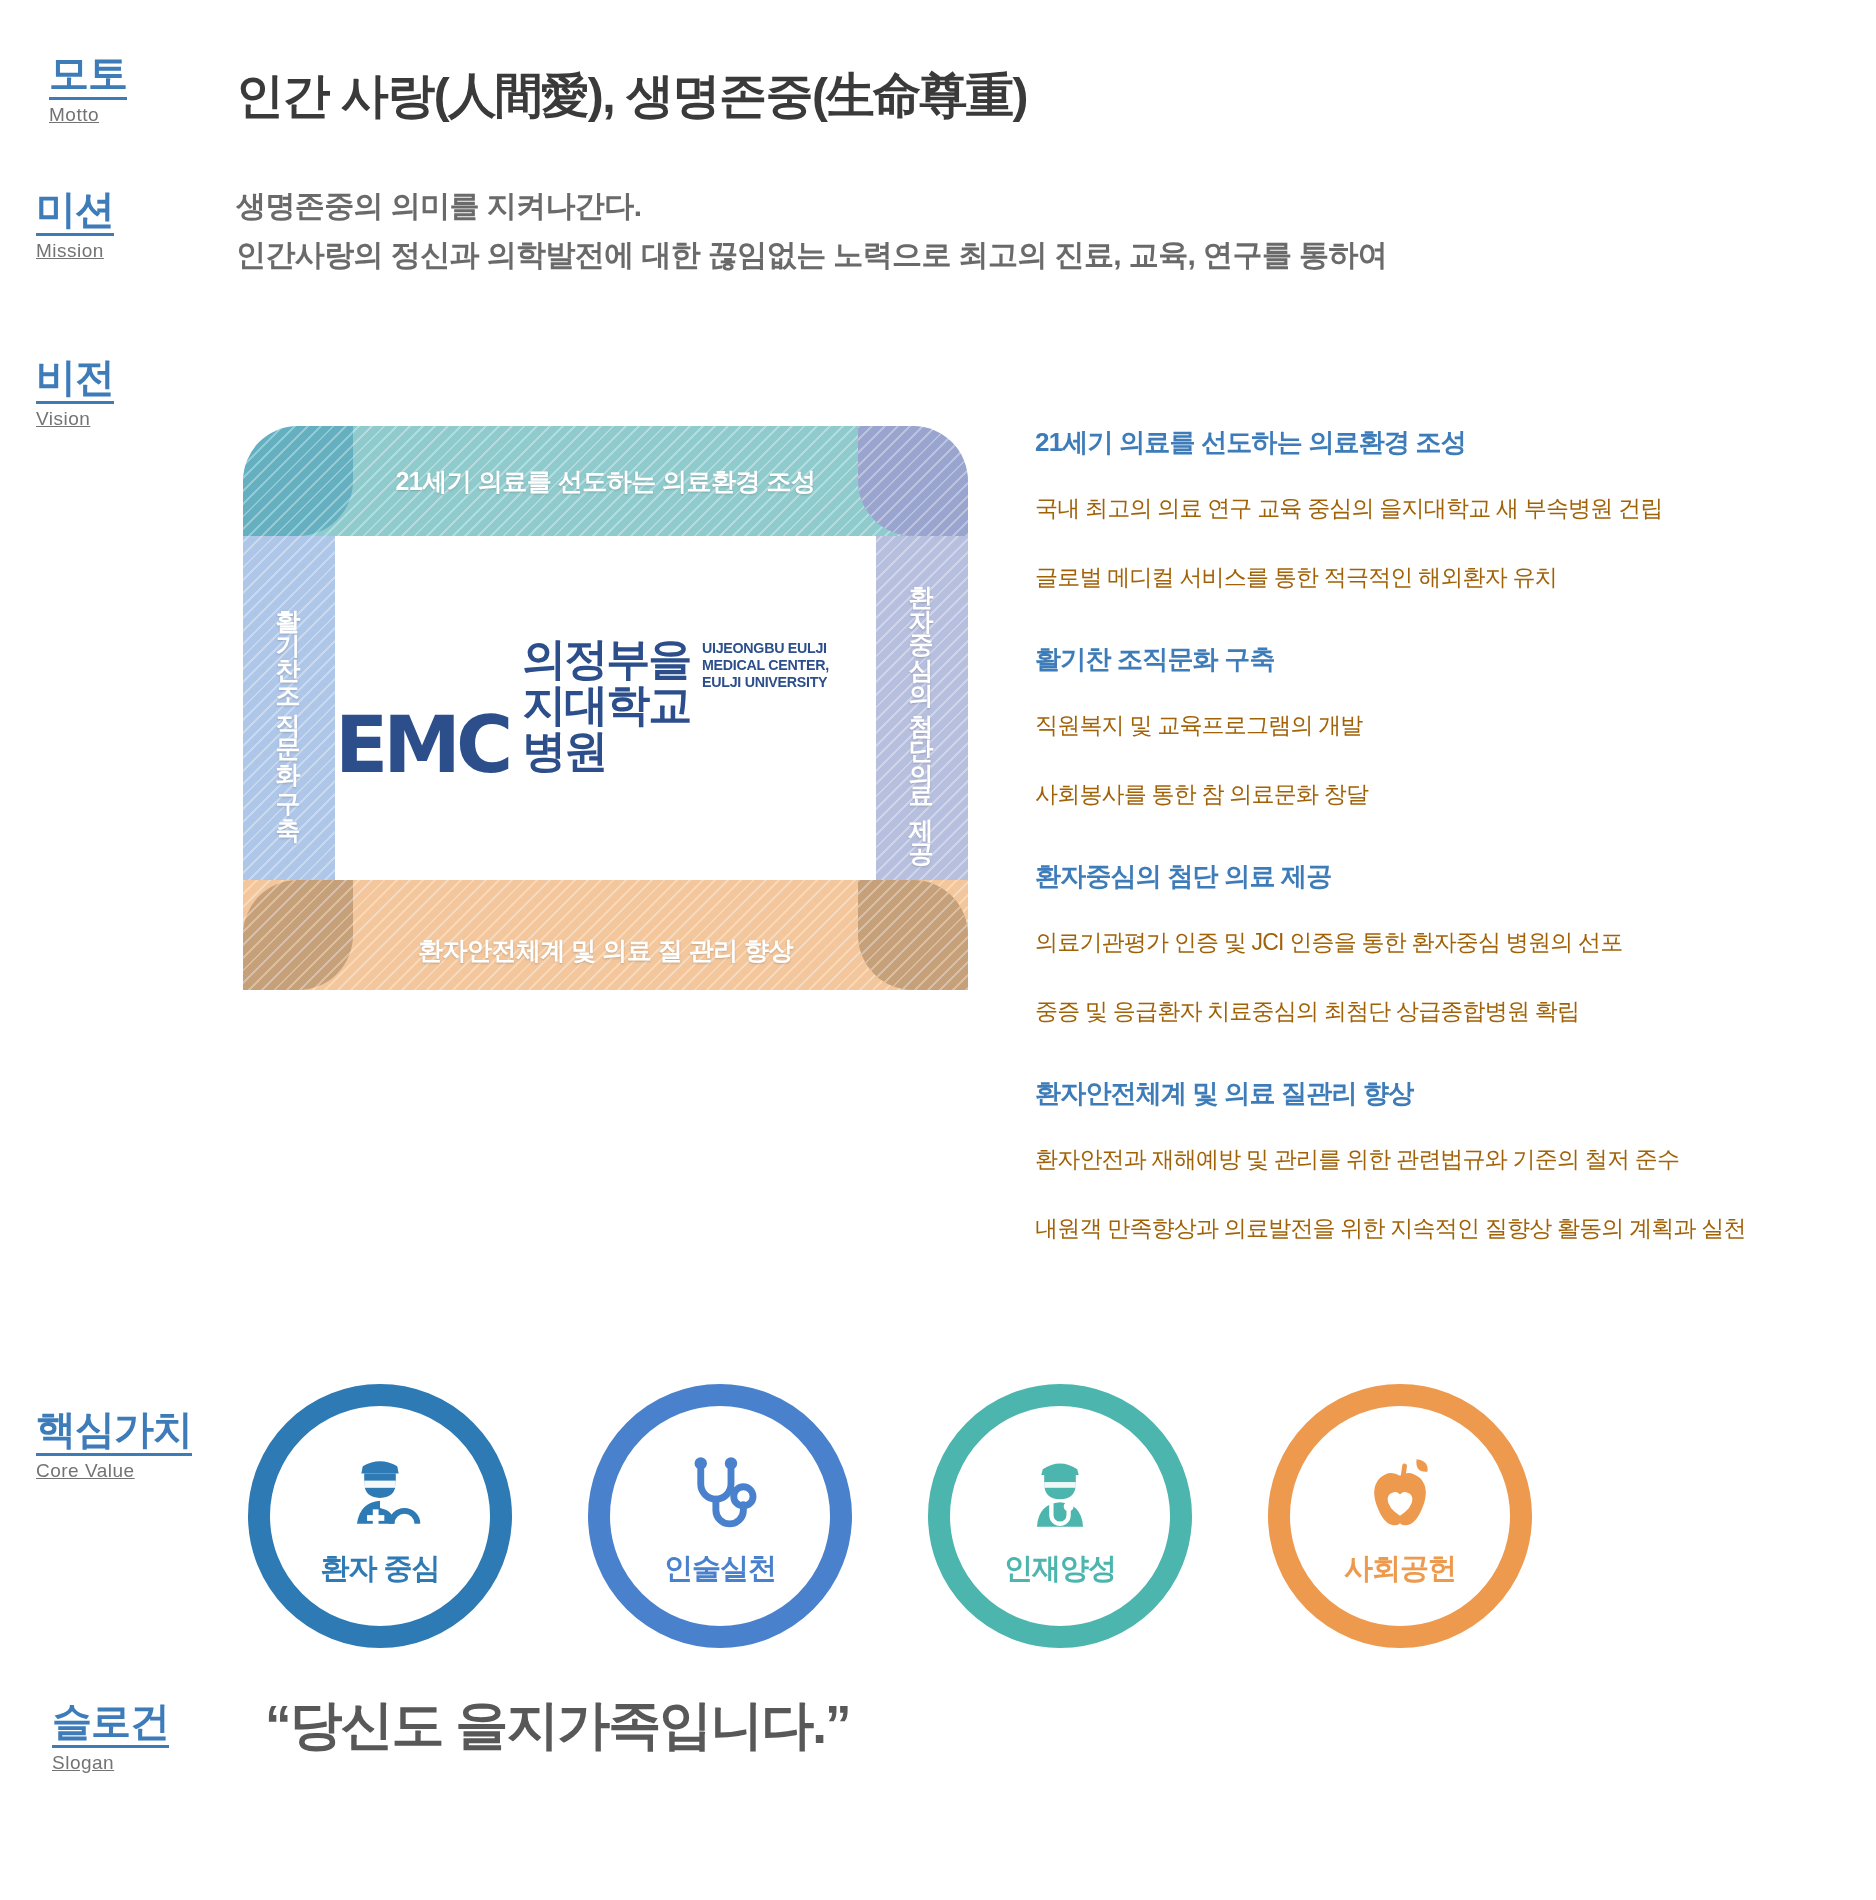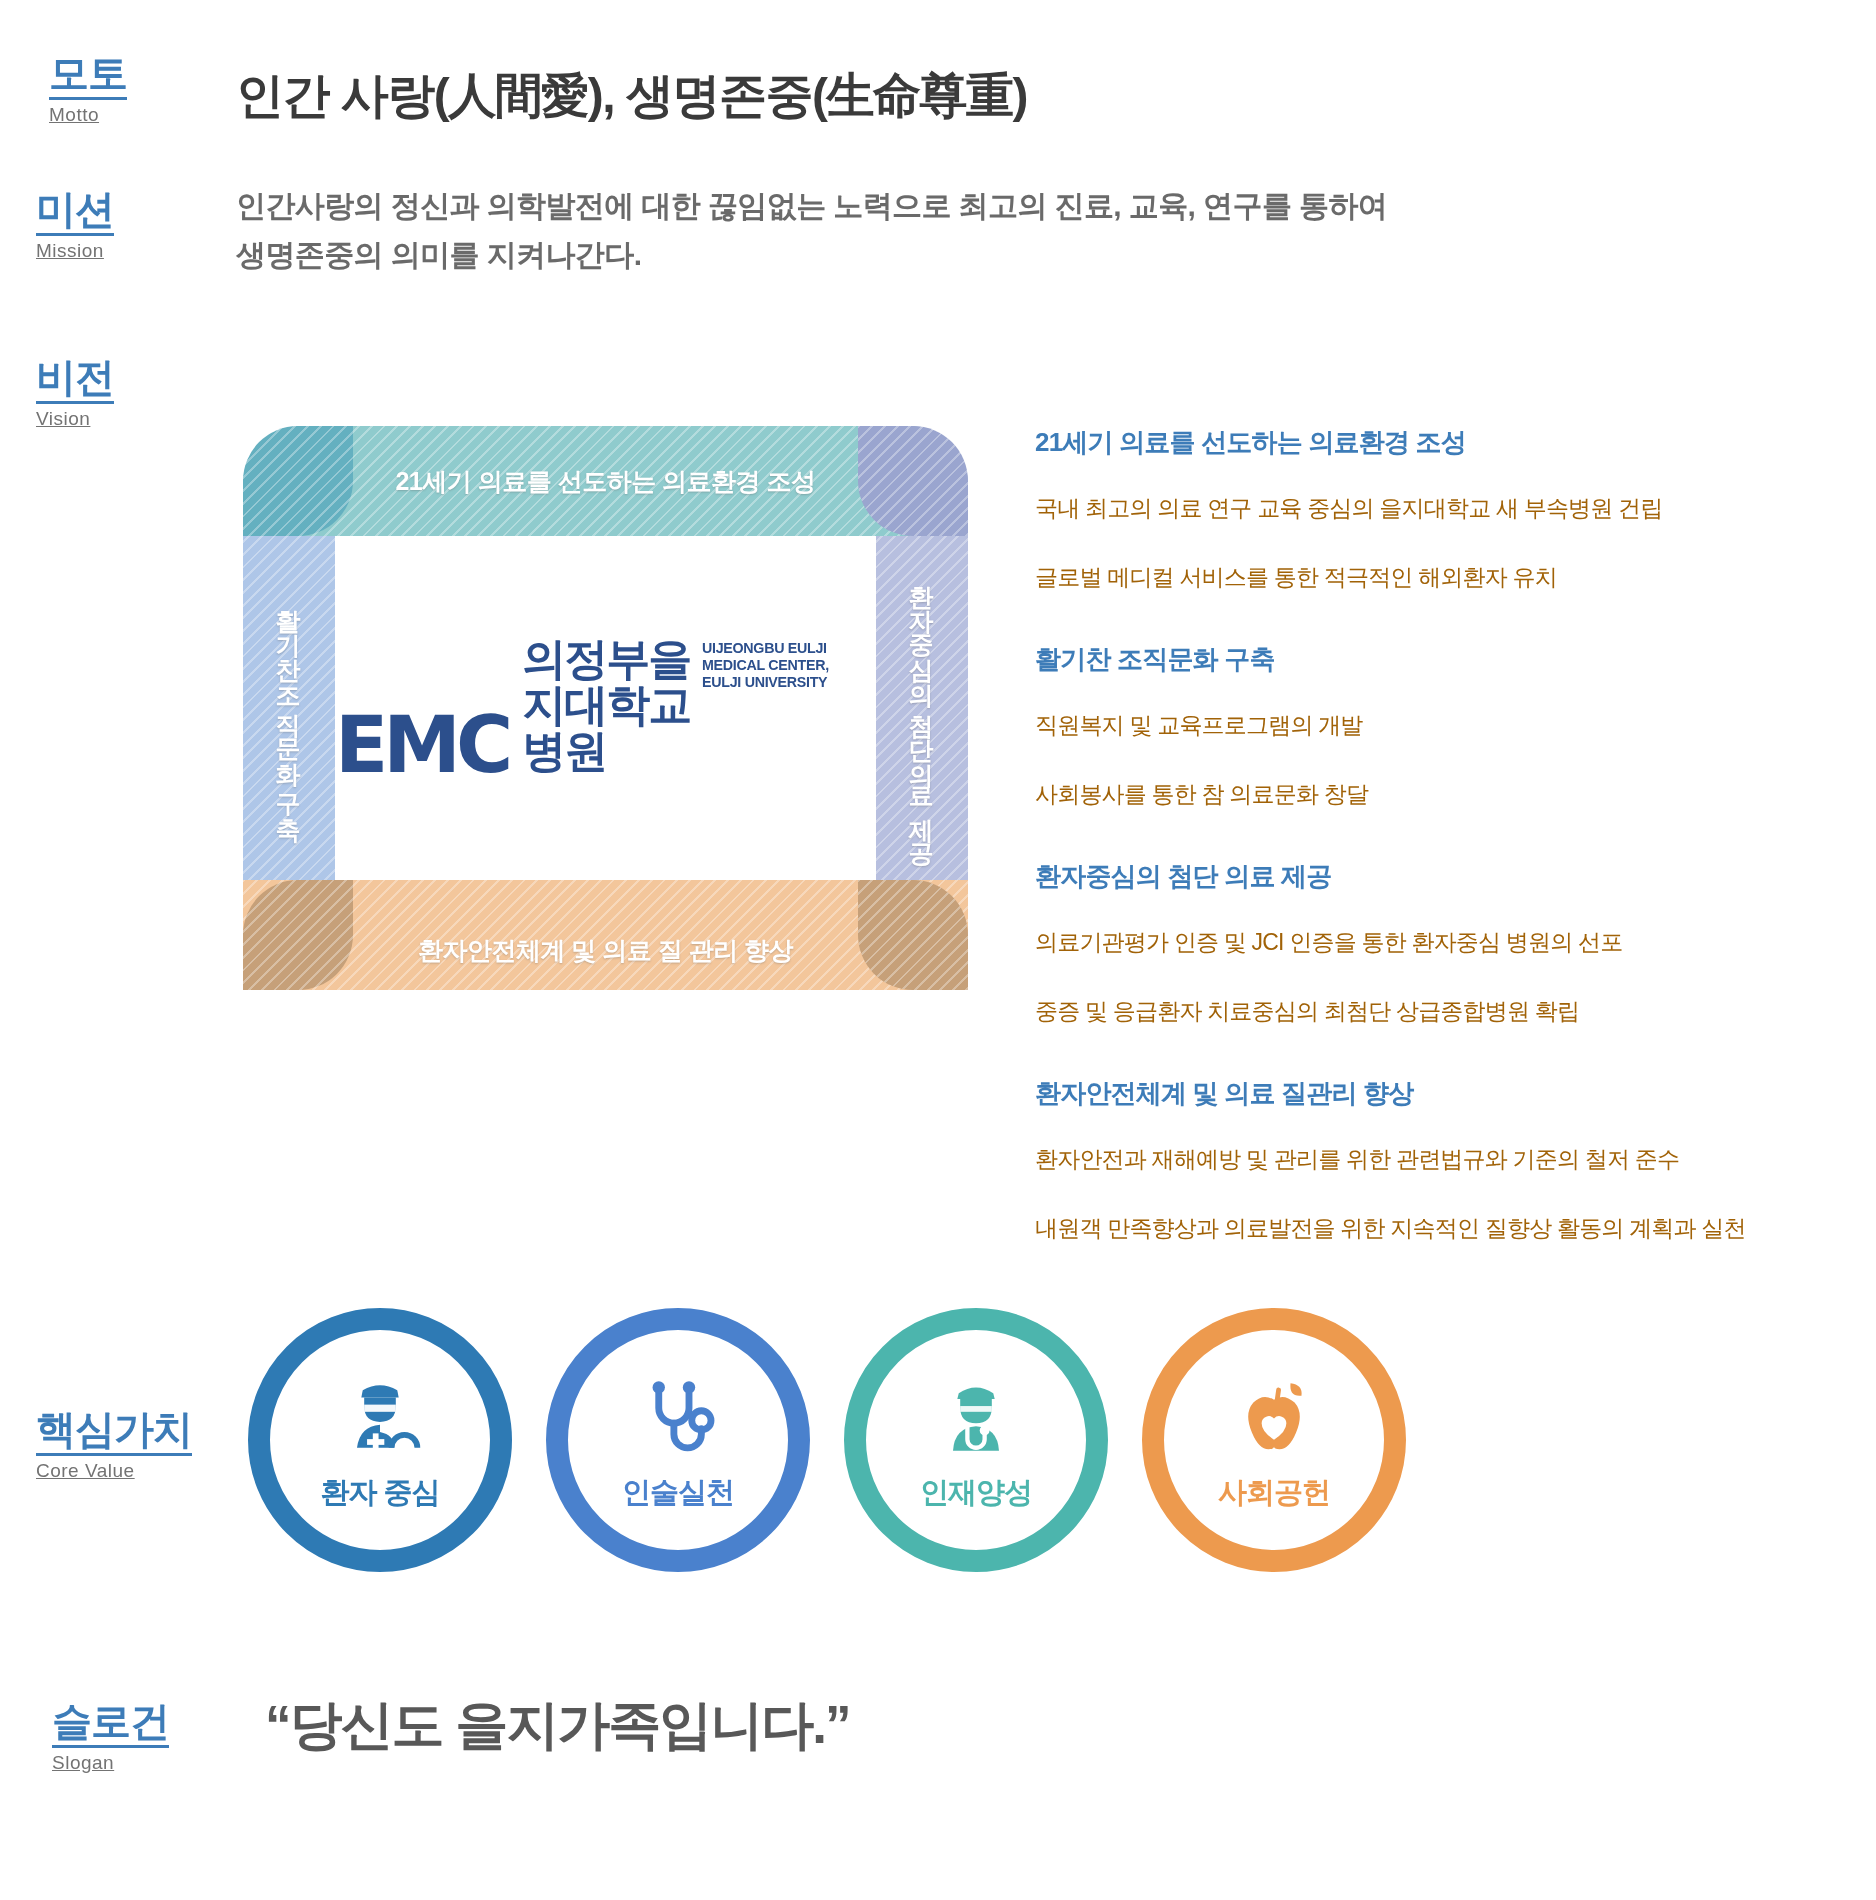--- a/index.html
+++ b/index.html
@@ -206,21 +206,21 @@
   .vision-item {
     font-size: 23px;
     color: #a16207;
     letter-spacing: -0.8px;
     line-height: 1.78;
     margin-top: 28px;
   }
 
   
   #core-label { left: 36px; top: 1408px; }
-  .circles { position: absolute; left: 248px; top: 1308px; display: flex; gap: 34px; }
+  .circles { position: absolute; left: 248px; top: 1384px; display: flex; gap: 76px; }
   .circle {
     width: 264px; height: 264px;
     border-radius: 50%;
     border: 22px solid;
     display: flex;
     flex-direction: column;
     align-items: center;
     justify-content: center;
     position: relative;
     background: #ffffff;
@@ -255,22 +255,22 @@
     <div class="label-ko">모토</div>
     <div class="label-en">Motto</div>
   </div>
   <div id="motto-text">인간 사랑(人間愛), 생명존중(生命尊重)</div>
 
   <div class="row-label" id="mission-label">
     <div class="label-ko">미션</div>
     <div class="label-en">Mission</div>
   </div>
   <div id="mission-text">
+    <div>생명존중의 의미를 지켜나간다.</div>
     <div>인간사랑의 정신과 의학발전에 대한 끊임없는 노력으로 최고의 진료, 교육, 연구를 통하여</div>
-    <div>생명존중의 의미를 지켜나간다.</div>
   </div>
 
   <div class="row-label" id="vision-label">
     <div class="label-ko">비전</div>
     <div class="label-en">Vision</div>
   </div>
 
   <div class="diagram">
     <div class="band band-left stripes"></div>
     <div class="band band-right stripes"></div>

